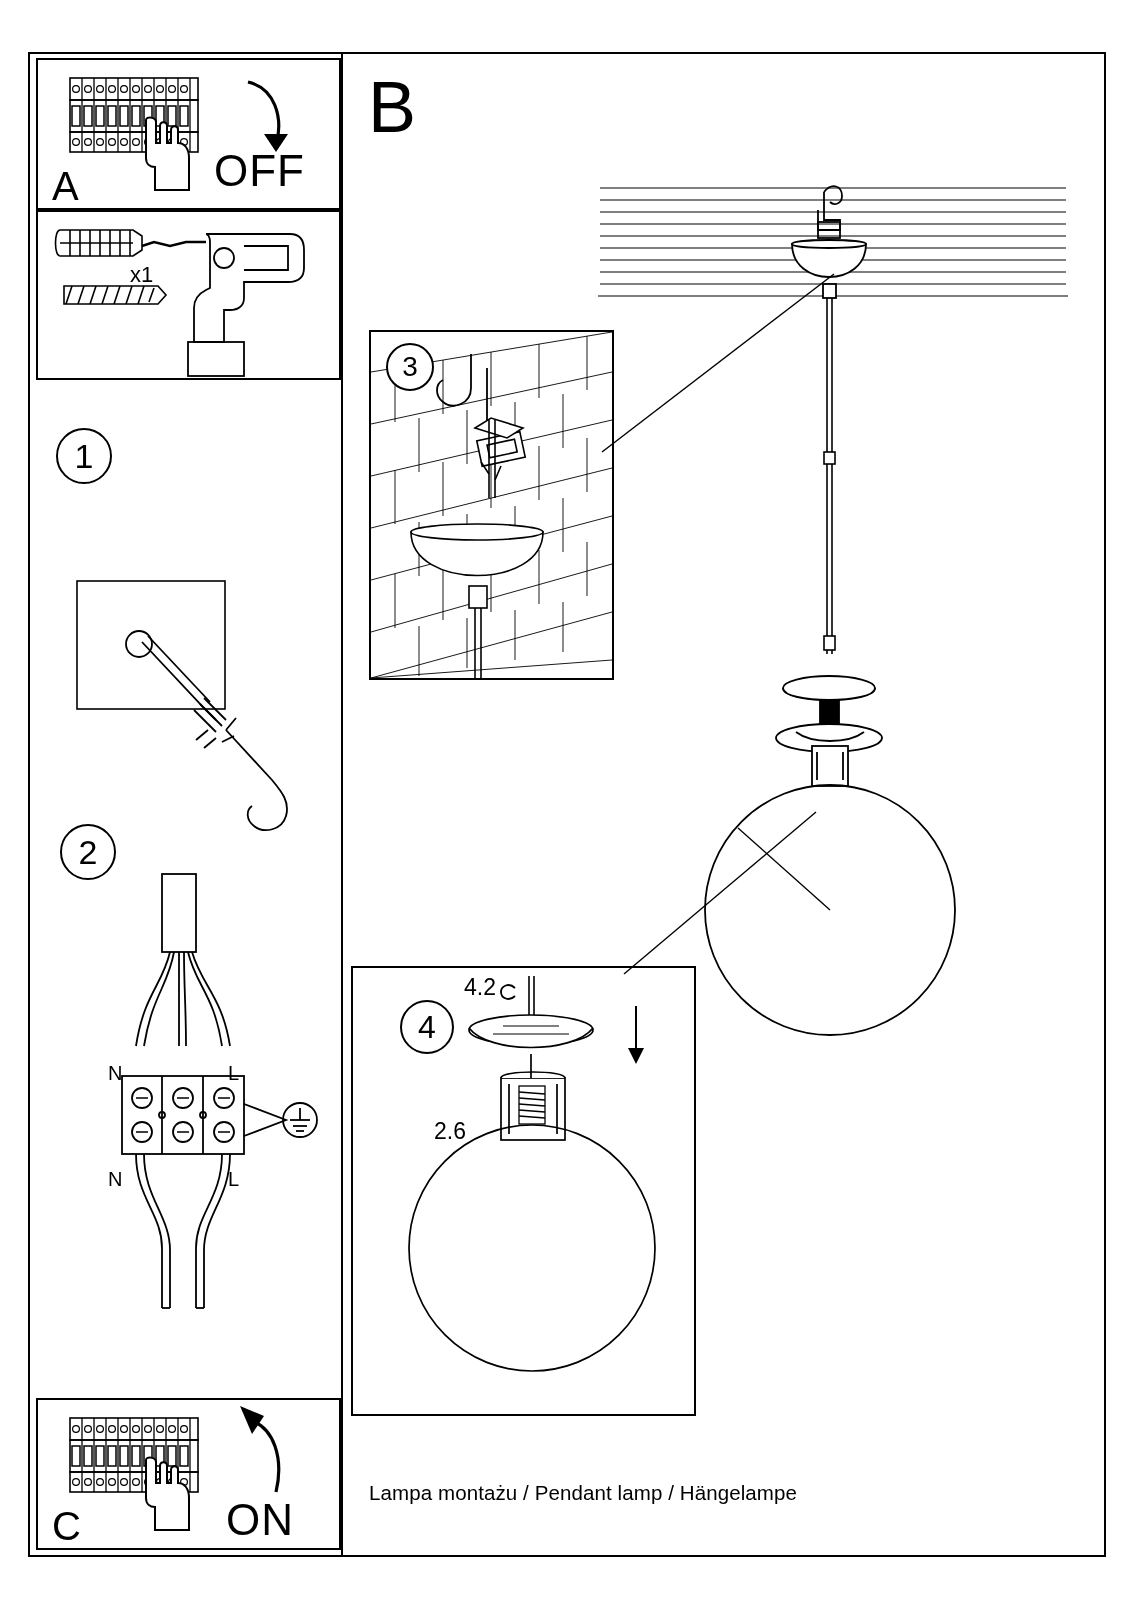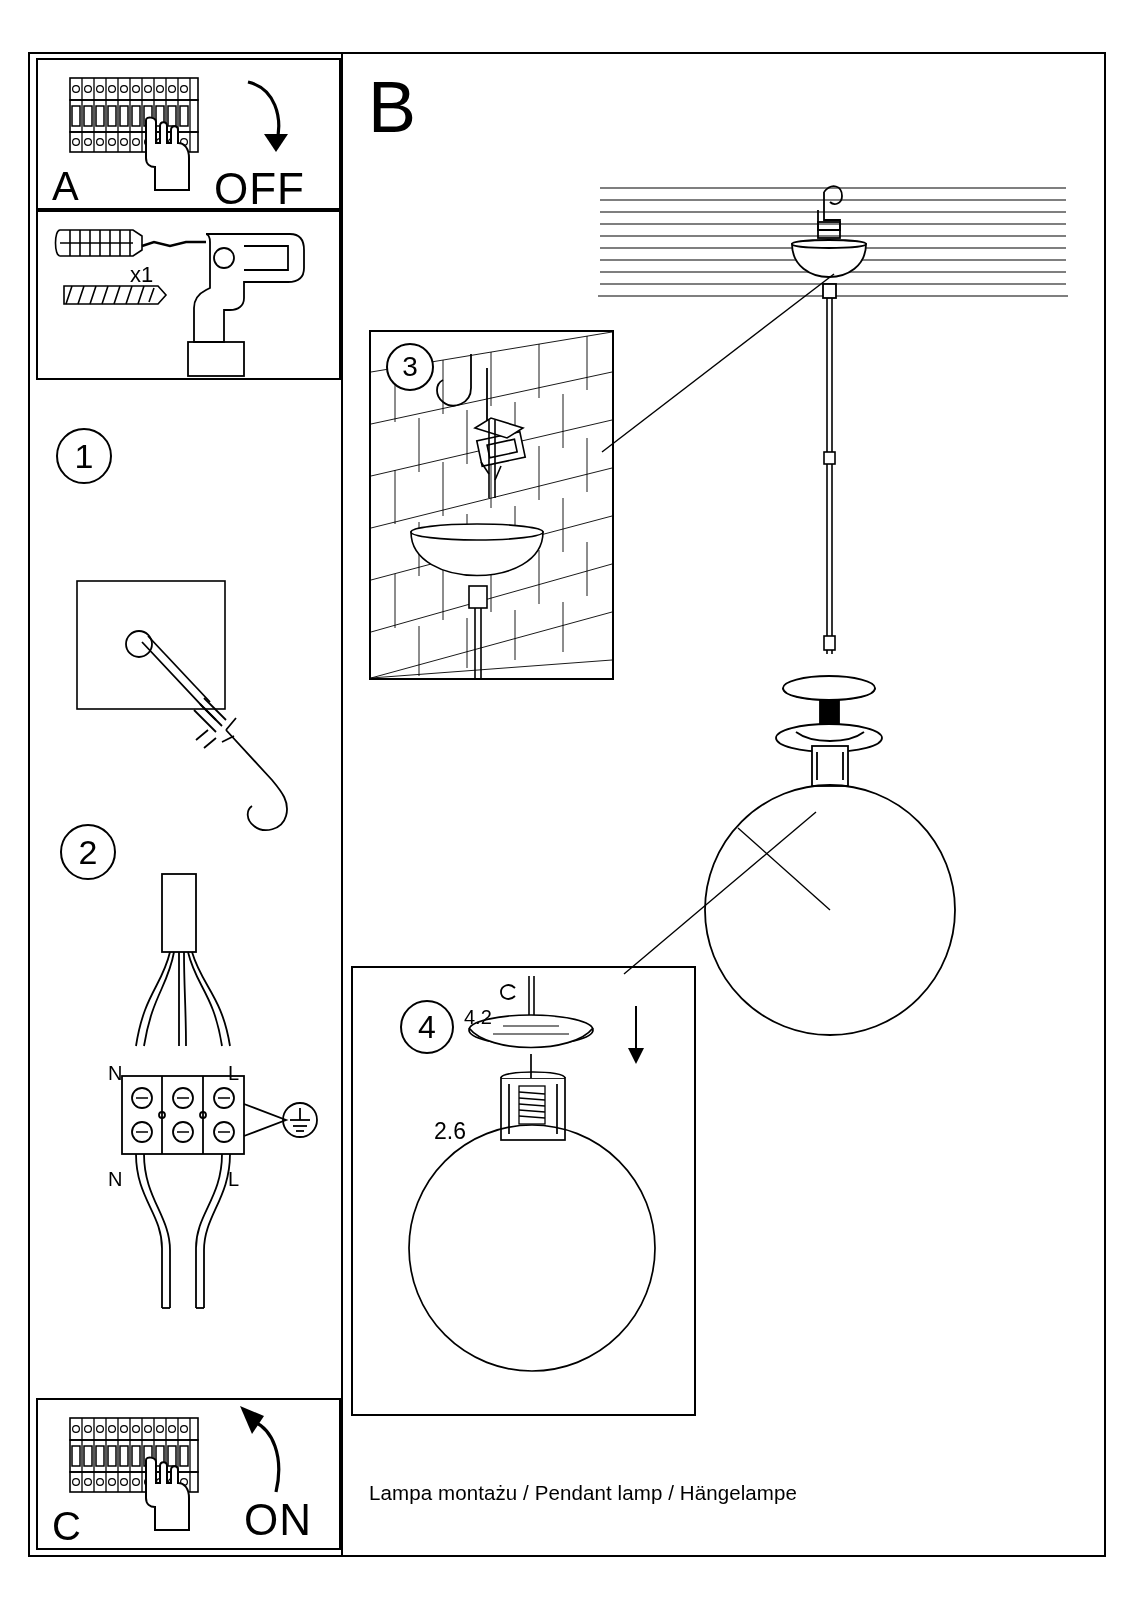--- a/index.html
+++ b/index.html
@@ -83,21 +83,21 @@
                  L129 83 L129 66 C129 61 122 61 122 66 L122 83 L118 83 L118 62
                  C118 57 108 56 108 60 Z"></path>
       </g>
 
       <g fill="none" stroke="#000" stroke-width="3.2">
         <path d="M210 22 C236 28 246 56 238 86"></path>
         <path d="M226 74 L238 92 L250 74" fill="#000" stroke="none"></path>
       </g>
     </svg>
     <div class="lbl" style="left:14px;top:104px;font-size:40px;">A</div>
-    <div class="lbl" style="left:176px;top:104px;font-size:44px;letter-spacing:1px;">OFF</div>
+    <div class="lbl" style="left:176px;top:86px;font-size:44px;letter-spacing:1px;">OFF</div>
   </div>
 
   <div class="frame" style="left:36px;top:210px;width:305px;height:170px;">
     <svg width="301" height="166" viewBox="0 0 301 166">
 
       <g fill="none" stroke="#000" stroke-width="1.6">
         <path d="M22 18 L95 18 L104 24 L104 38 L95 44 L22 44 C16 44 16 18 22 18 Z"></path>
         <line x1="32" y1="18" x2="32" y2="44"></line>
           <line x1="42" y1="18" x2="42" y2="44"></line>
         <line x1="52" y1="18" x2="52" y2="44"></line>
@@ -257,21 +257,21 @@
                  C151 88 146 83 140 83 L140 70 C140 65 133 65 133 70 L133 83
                  L129 83 L129 66 C129 61 122 61 122 66 L122 83 L118 83 L118 62
                  C118 57 108 56 108 60 Z"></path>
       </g>
       <g fill="none" stroke="#000" stroke-width="3.2">
         <path d="M238 92 C246 58 236 28 212 20"></path>
         <path d="M202 6 L226 16 L214 34" fill="#000" stroke="none"></path>
       </g>
     </svg>
     <div class="lbl" style="left:14px;top:104px;font-size:40px;">C</div>
-    <div class="lbl" style="left:206px;top:95px;font-size:44px;letter-spacing:1px;">ON</div>
+    <div class="lbl" style="left:188px;top:95px;font-size:44px;letter-spacing:1px;">ON</div>
   </div>
 
   <div class="bx" style="left:341px;top:52px;width:2px;height:1505px;background:#000;"></div>
 
   <div class="lbl" style="left:368px;top:66px;font-size:72px;">B</div>
 
   <div class="bx" style="left:596px;top:180px;width:512px;height:1000px;">
     <svg width="512" height="1000" viewBox="0 0 512 1000">
 
       <g stroke="#000" stroke-width="1.1" fill="none">
@@ -419,18 +419,18 @@
         </g>
         <line x1="178" y1="86" x2="178" y2="110"></line>
       </g>
 
       <g fill="none" stroke="#000" stroke-width="1.7">
         <circle cx="179" cy="280" r="123"></circle>
       </g>
     </svg>
   </div>
   <div class="circnum" style="left:400px;top:1000px;width:50px;height:50px;background:#fff;font-size:32px;">4</div>
-  <div class="lbl" style="left:464px;top:974px;font-size:20px;margin-top:32px;">4.2</div>
+  <div class="lbl" style="left:464px;top:974px;font-size:23px;">4.2</div>
   <div class="lbl" style="left:434px;top:1118px;font-size:23px;">2.6</div>
 
   <div class="capt" style="left:369px;top:1478px;">Lampa montażu / Pendant lamp / Hängelampe</div>
 
 </div>
 
 </body></html>

